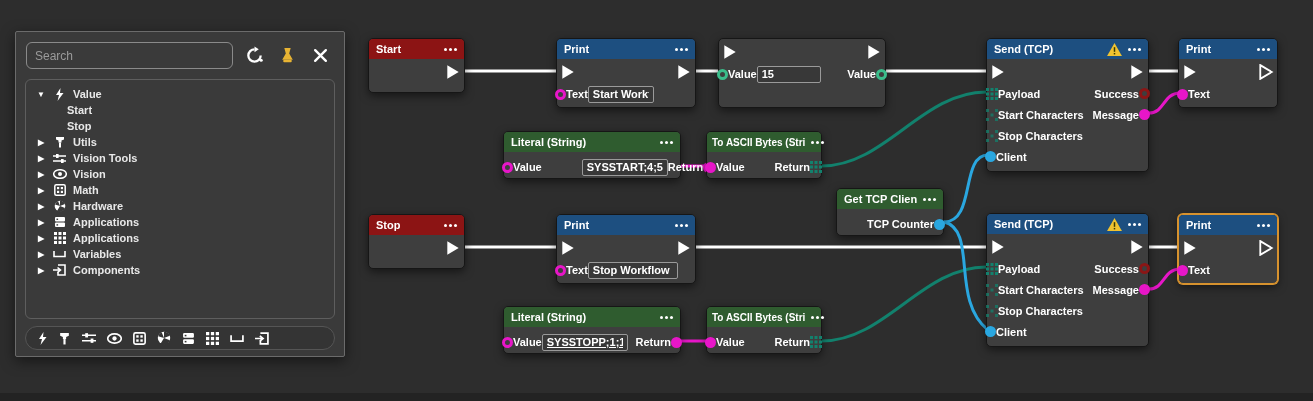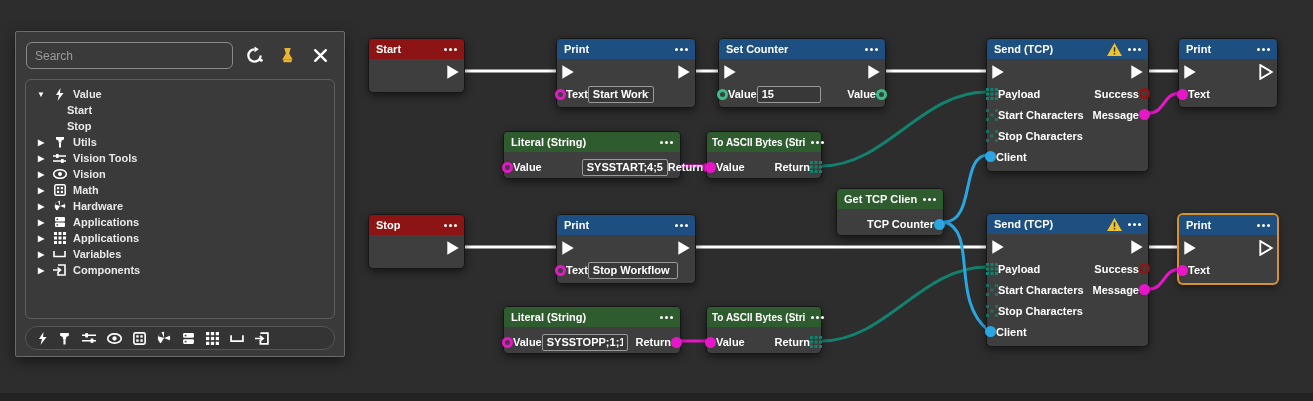--- a/index.html
+++ b/index.html
@@ -120,24 +120,20 @@
       </div>
       <div class="prow tall">
         <span class="cport l c-mag-o"></span>
         <span>Text</span>
         <input class="field" style="width: 66px;" value="Start Workflow">
       </div>
     </div>
   </div>
 
   <div class="node" style="left:718px;top:38px;width:168px;height:70px">
-    <div class="hdr hdr-blue">
-        <span class="title">Set Counter</span>
-        <span class="dots"></span>
-      </div>
     <div class="body">
       <div class="exec-row">
         <svg class="exec in" viewBox="0 0 14 14">
             <path d="M2 1 L12 7 L2 13 Z" fill="#fff"></path>
           </svg>
         <svg class="exec out" viewBox="0 0 14 14">
             <path d="M2 1 L12 7 L2 13 Z" fill="#fff"></path>
           </svg>
       </div>
       <div class="prow tall">
@@ -434,21 +430,21 @@
 
   <div class="node" style="left:503px;top:306px;width:178px;height:48px">
     <div class="hdr hdr-green">
         <span class="title">Literal (String)</span>
         <span class="dots"></span>
       </div>
     <div class="body">
       <div class="prow" style="height:26px">
         <span class="cport l c-mag-o"></span>
         <span>Value</span>
-        <input class="field" style="width: 86px;" value="SYSSTOPP;1;1">
+        <input class="field" style="width: 86px; text-decoration: underline;" value="SYSSTOPP;1;1">
         <span class="grow"></span>
         <span>Return</span>
         <span class="cport r c-mag-f"></span>
       </div>
     </div>
   </div>
 
   <div class="node" style="left:706px;top:306px;width:116px;height:48px">
     <div class="hdr hdr-green" style="padding:0 5px">
         <span class="title" style="font-size:10px">To ASCII Bytes (String)</span>

